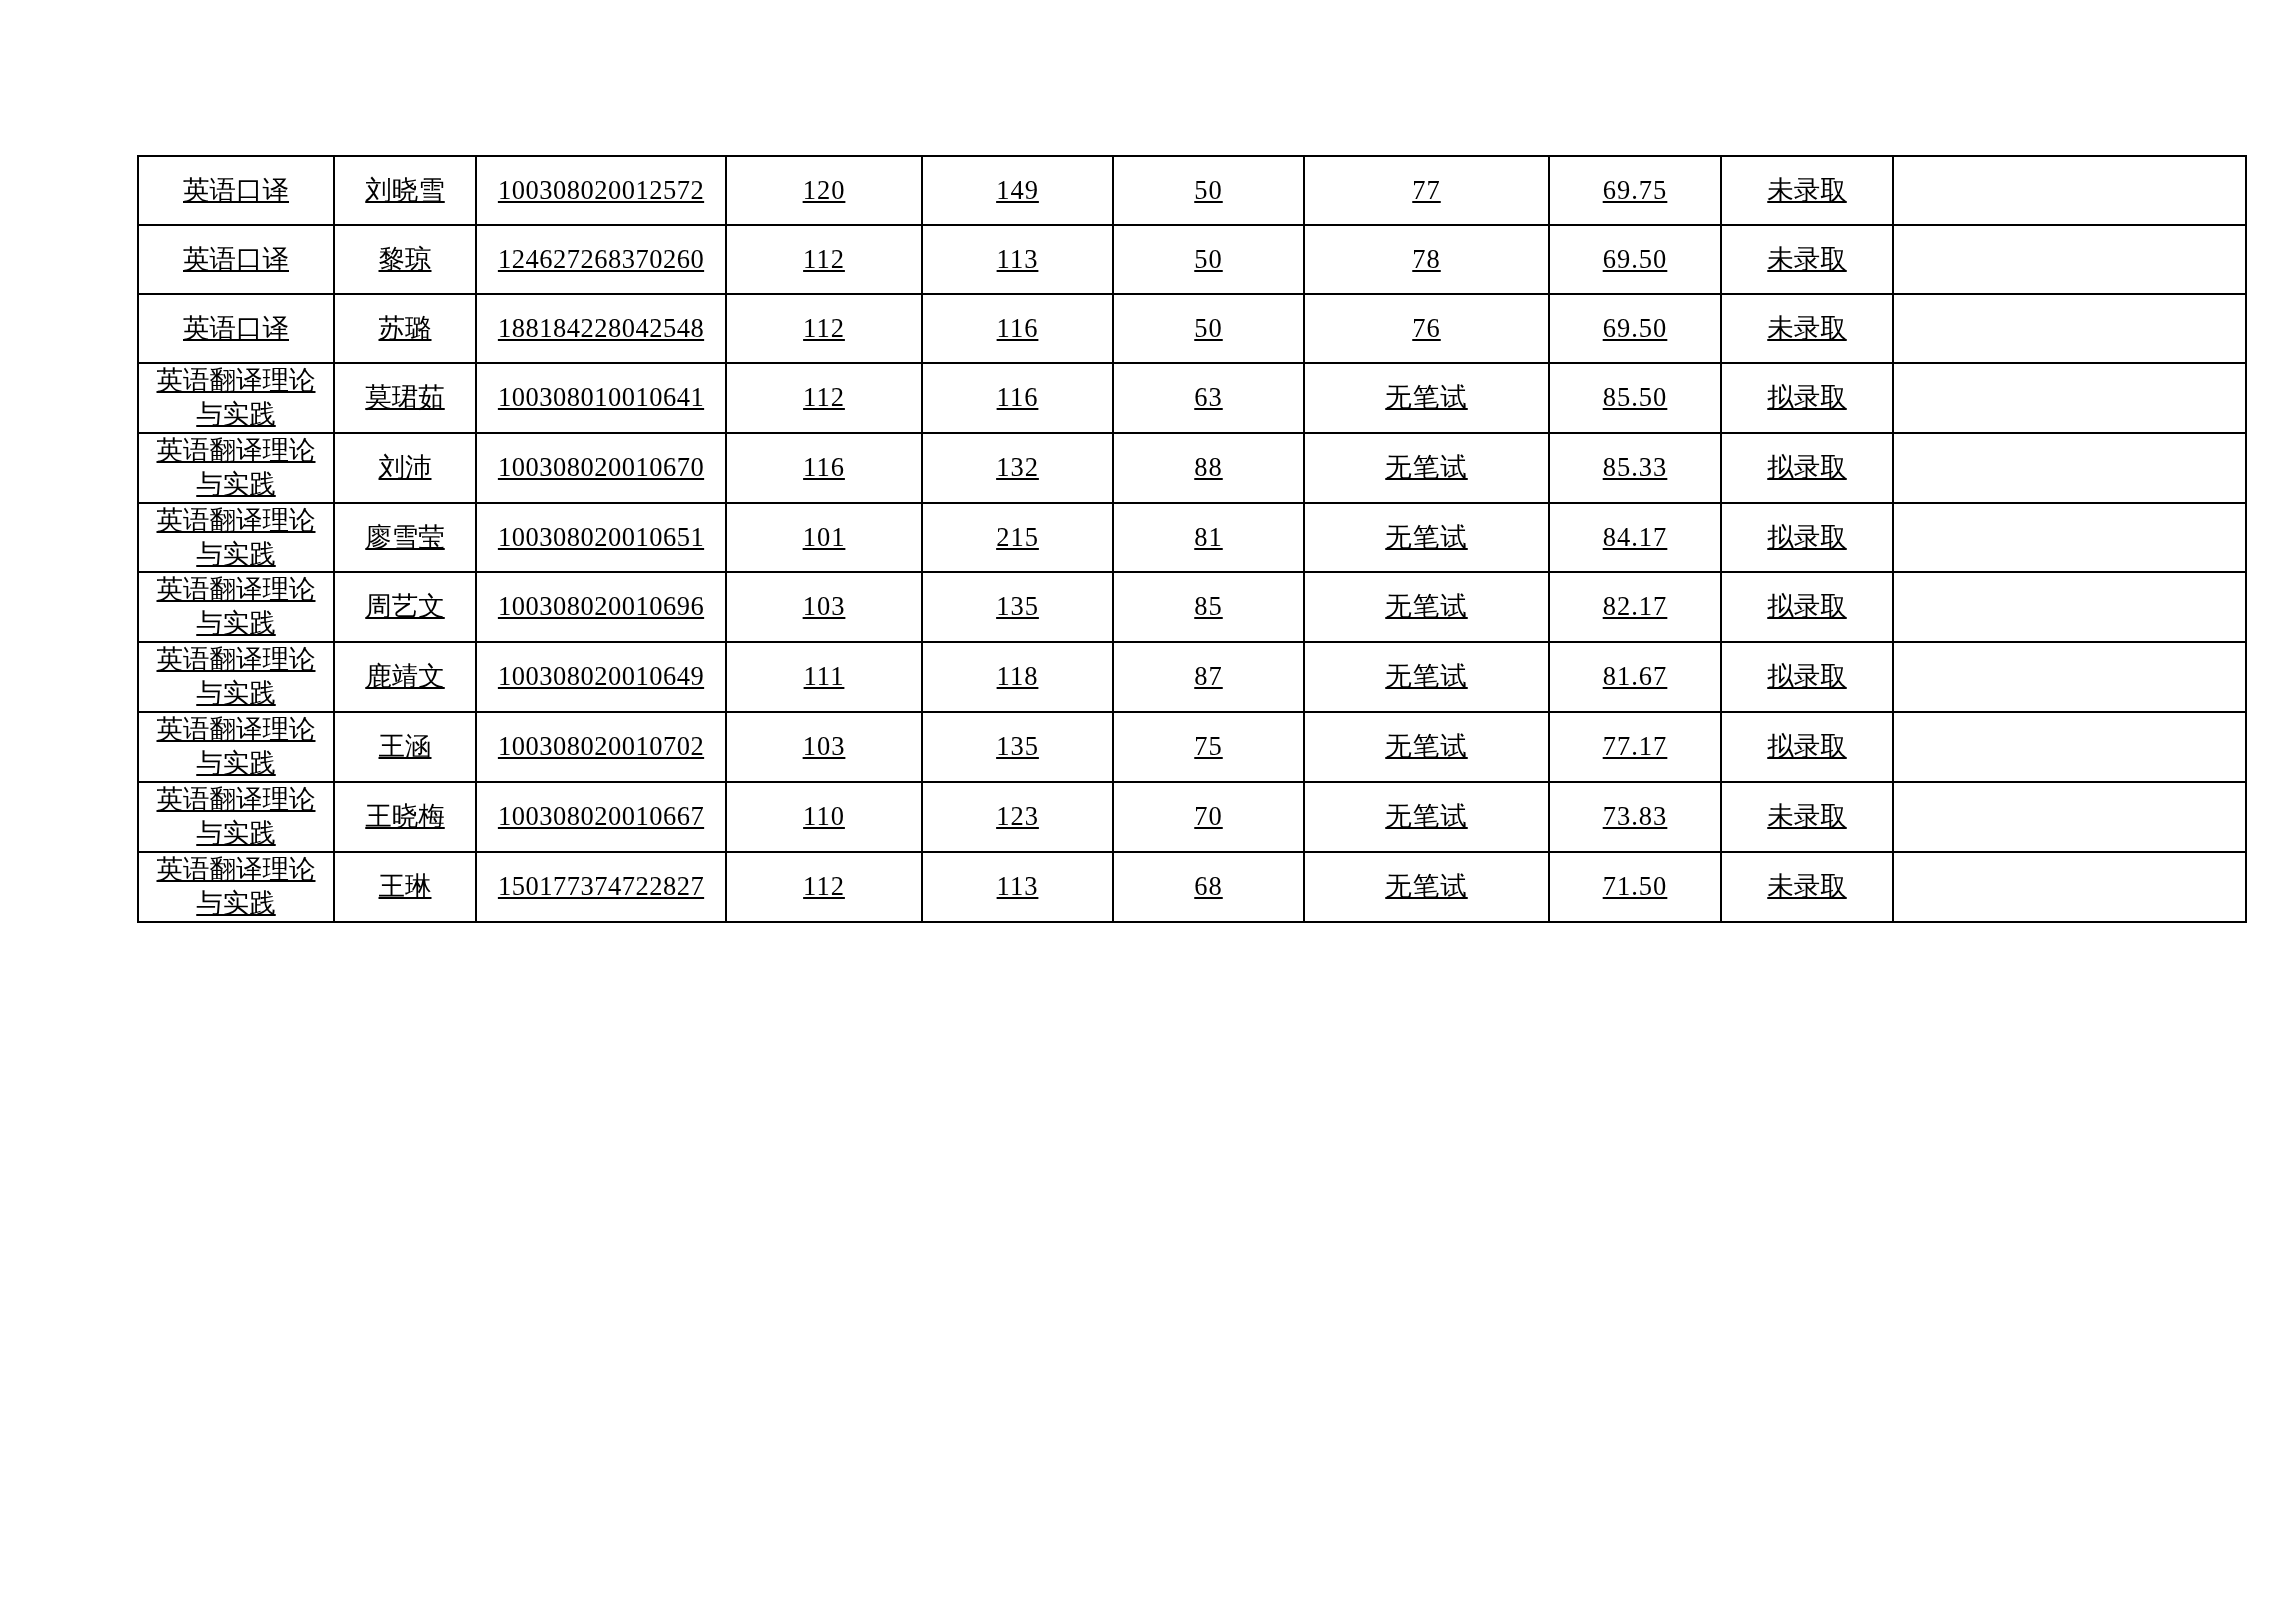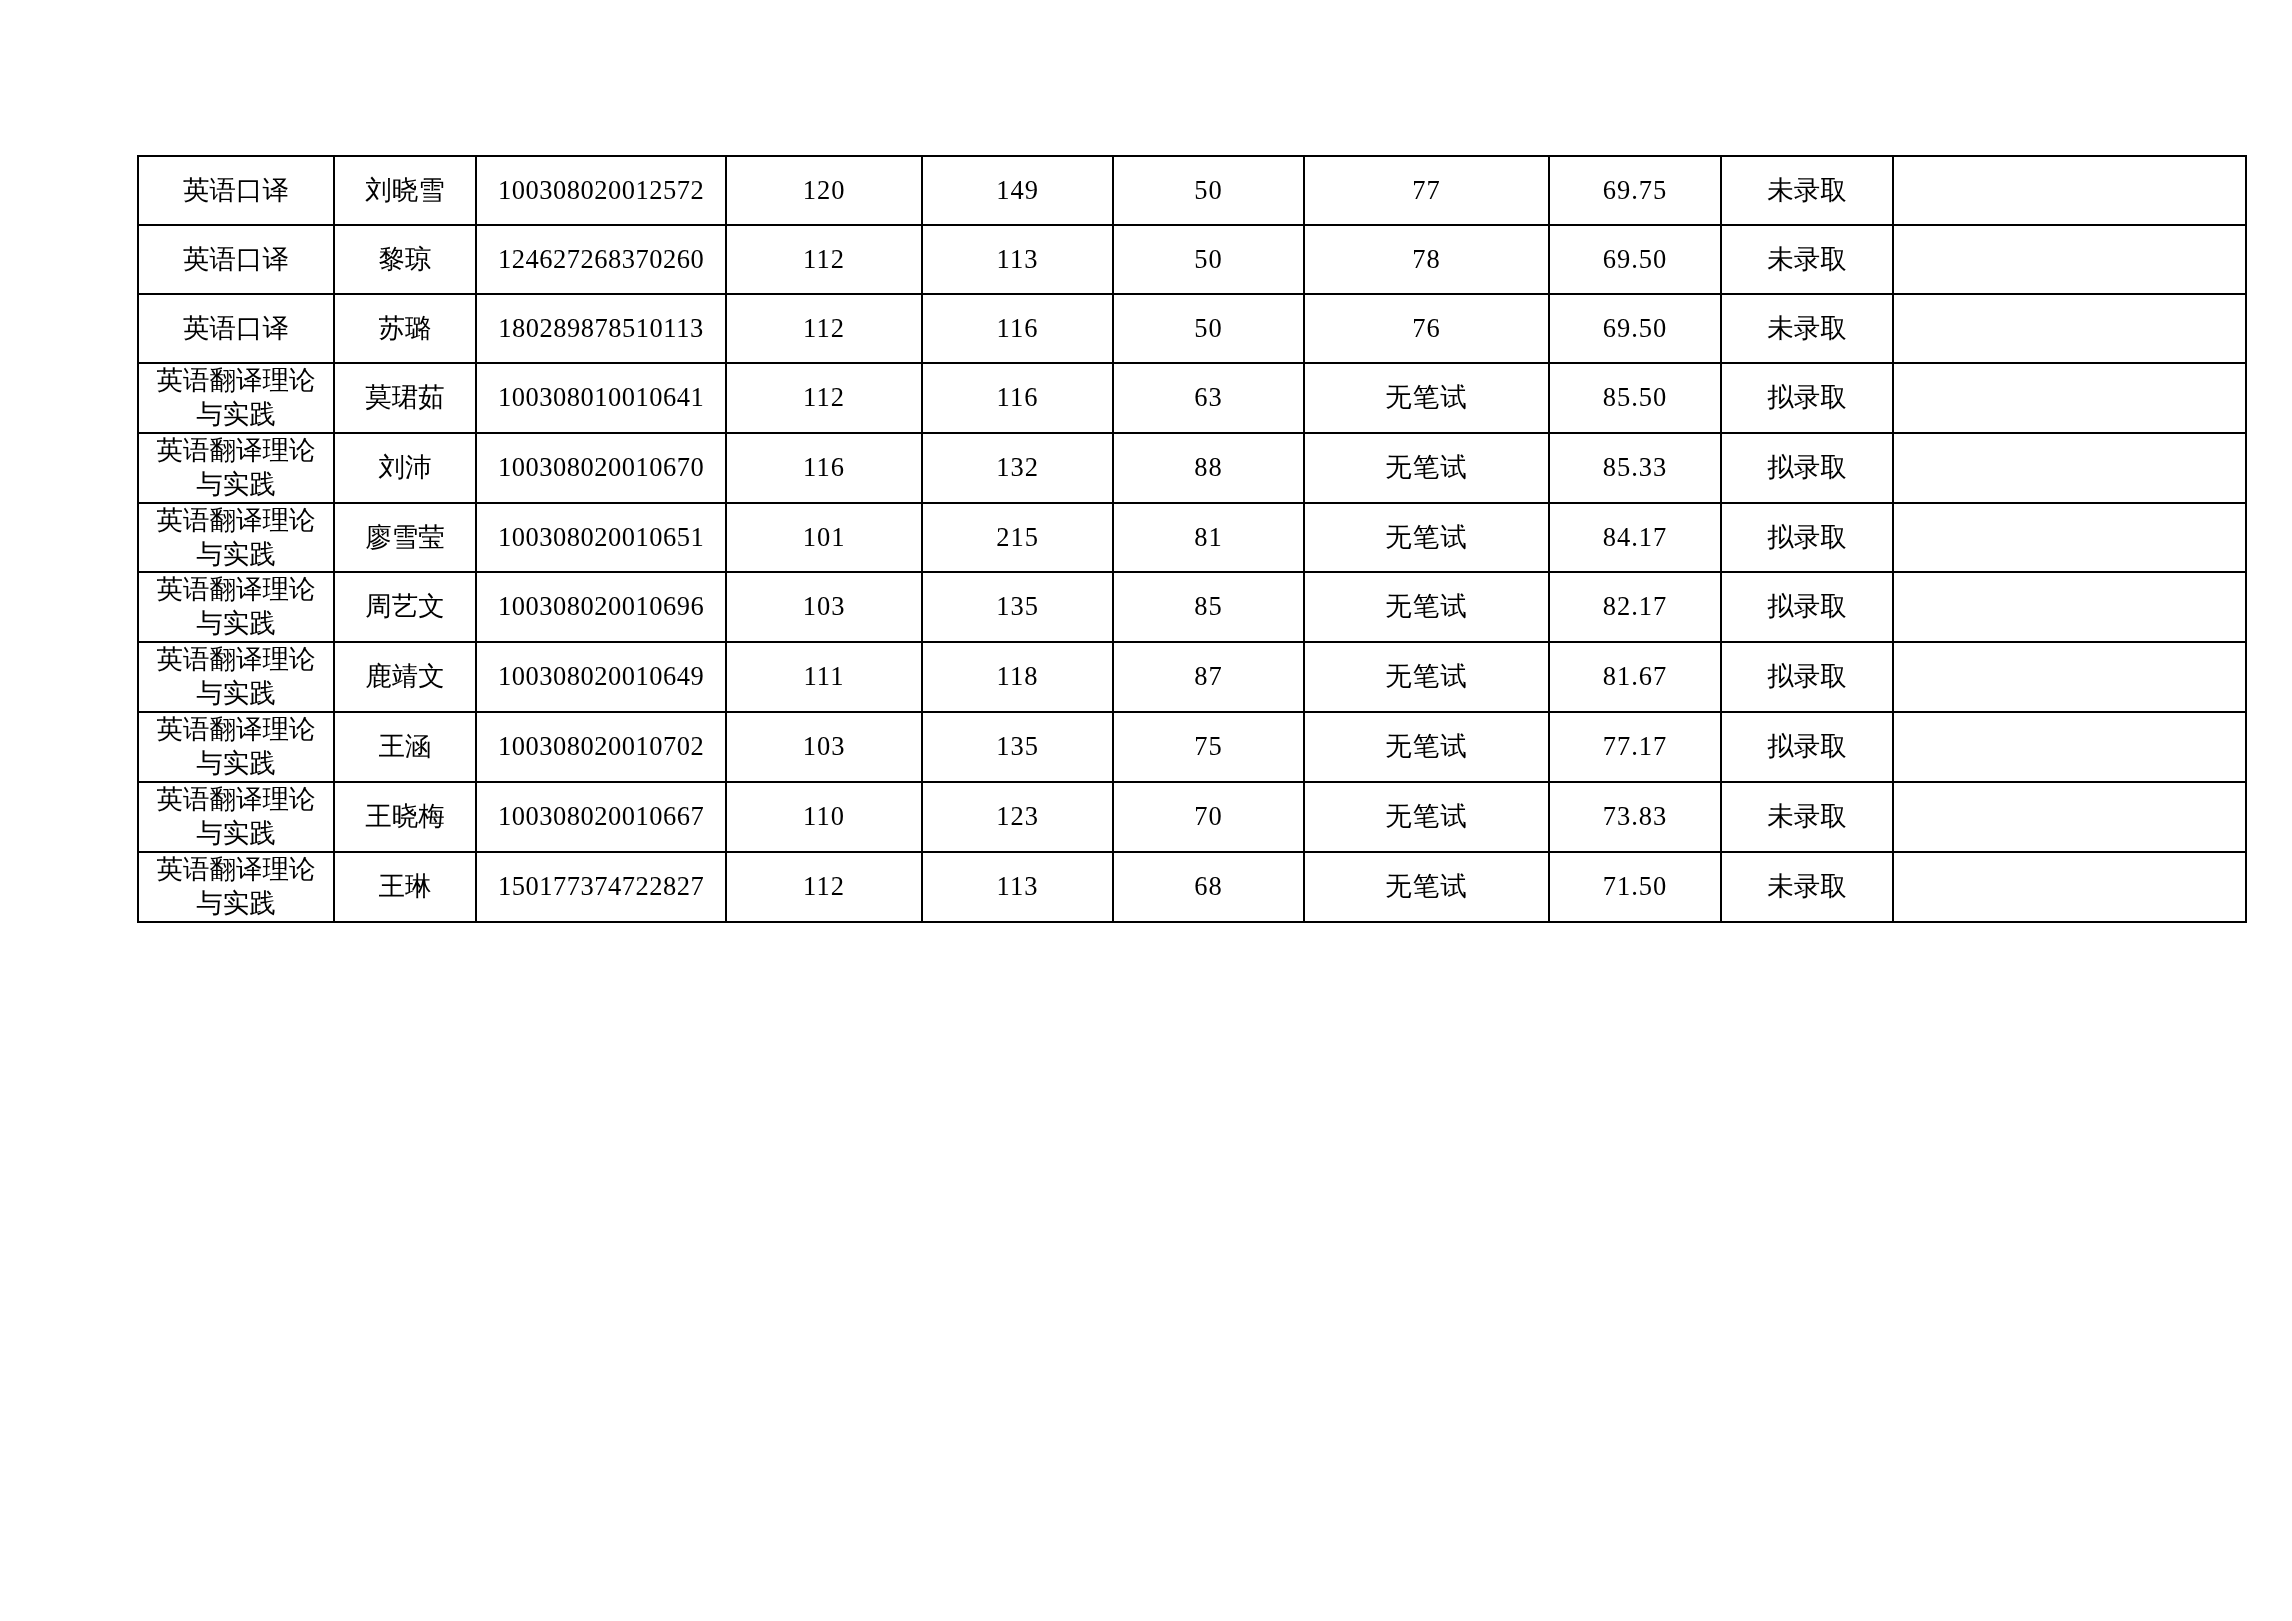--- a/index.html
+++ b/index.html
@@ -25,20 +25,21 @@
   .table-wrap {
     position: absolute;
     left: 137px;
     top: 155px;
     width: 1960px;
   }
   table.score-table {
     border-collapse: collapse;
     table-layout: fixed;
     width: 1960px;
+    text-decoration: underline;
   }
   table.score-table td {
     border: 2px solid #000000;
     padding: 0 9.8px;
     font-size: 26.5px;
     line-height: 1.28;
     text-align: center;
     vertical-align: middle;
     font-family: "Liberation Serif", "DejaVu Serif", serif;
     height: 59px;
@@ -174,21 +175,21 @@
             </td>
           </tr>
           <tr class="tall">
             <td class="major">
               <span class="major-wrap">英语口译</span>
             </td>
             <td class="name">
               <span class="major-wrap">苏璐</span>
             </td>
             <td class="id">
-              <span class="major-wrap">180289878510113</span>
+              <span class="major-wrap">188184228042548</span>
             </td>
             <td class="num">
               <span class="major-wrap">112</span>
             </td>
             <td class="num">
               <span class="major-wrap">116</span>
             </td>
             <td class="num">
               <span class="major-wrap">50</span>
             </td>

